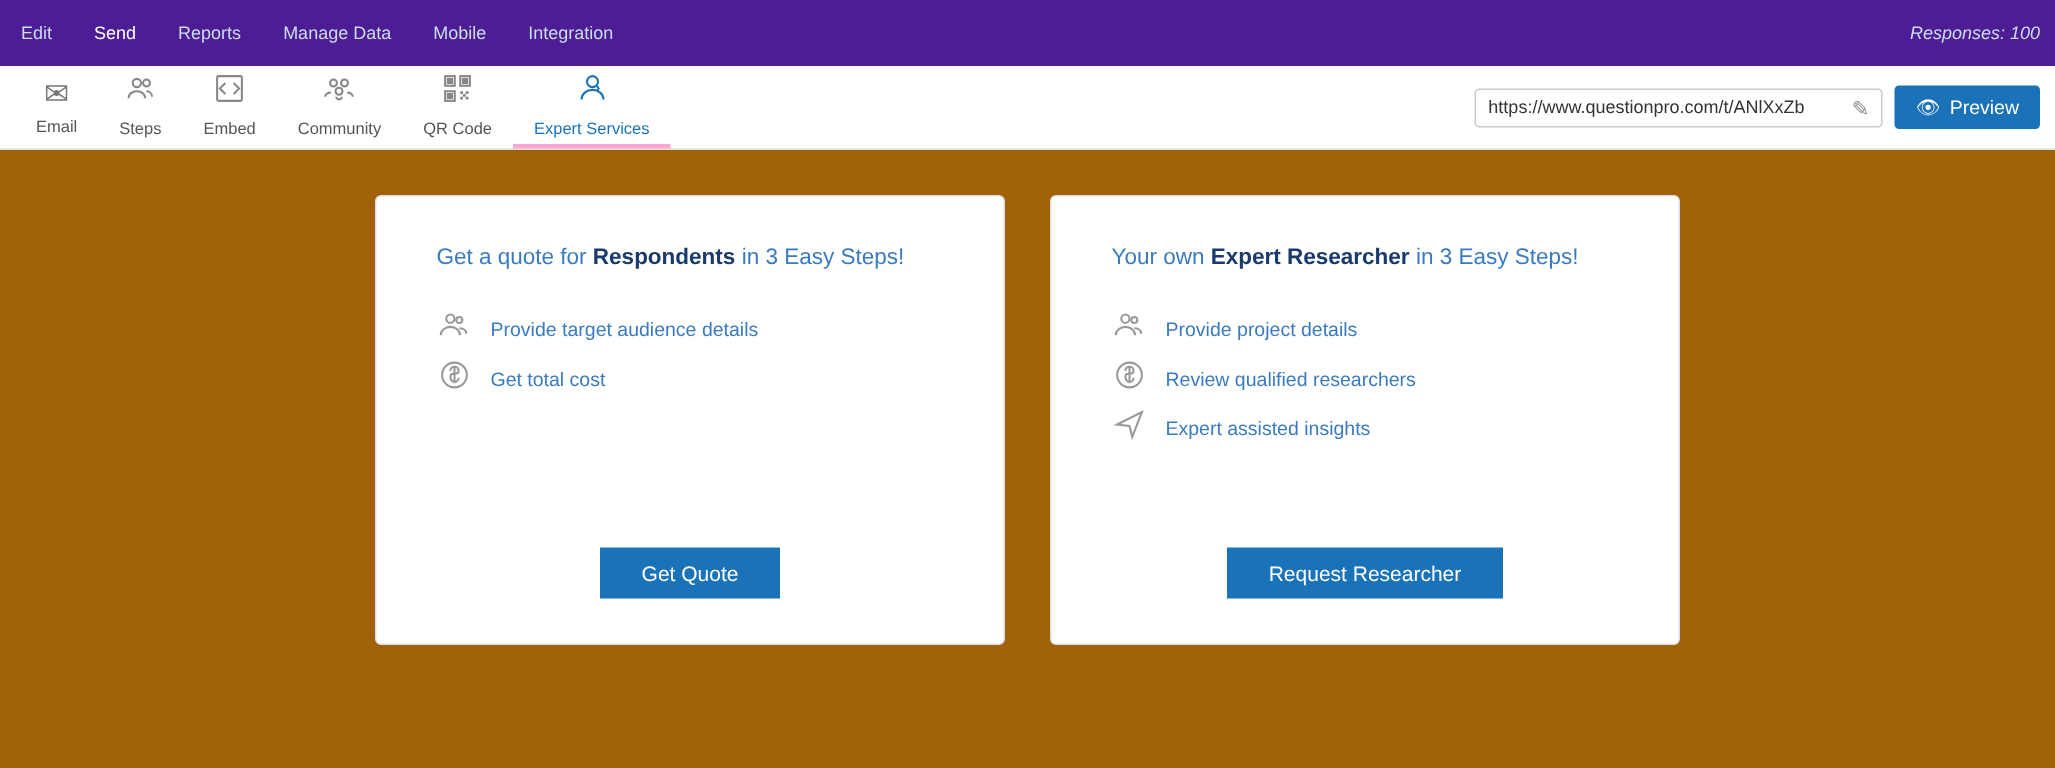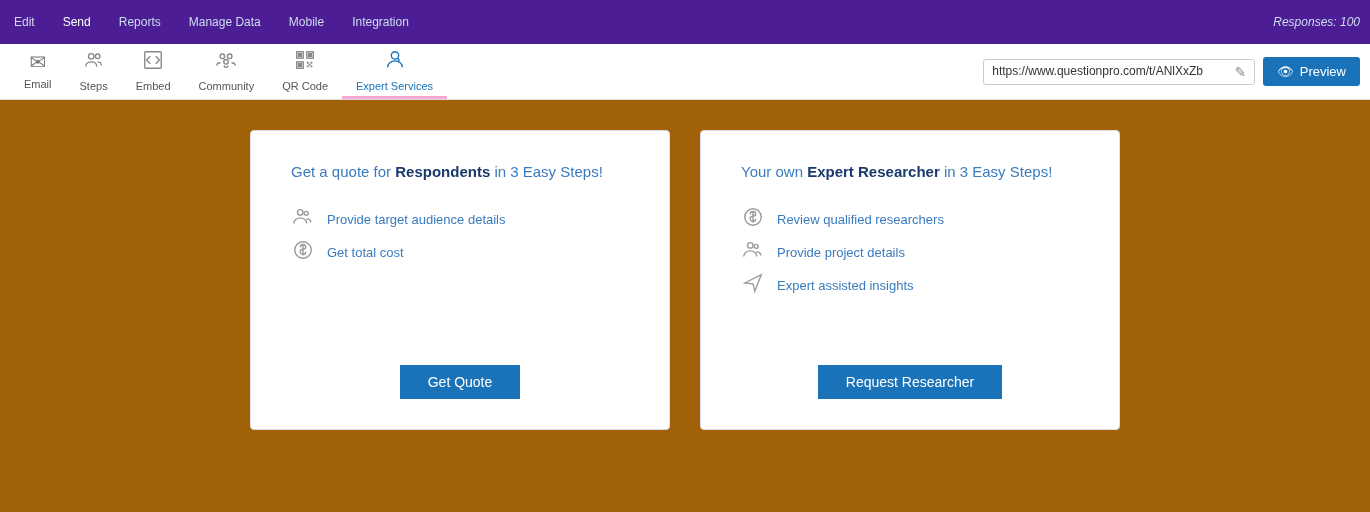--- a/index.html
+++ b/index.html
@@ -306,40 +306,40 @@
   </div>
 
   <div class="card">
     <div class="card-title">
       <span>Your own </span><strong>Expert Researcher</strong><span> in 3 Easy Steps!</span>
     </div>
     <div class="card-steps">
       <div class="card-step">
         <span class="step-icon">
           <svg width="22" height="22" viewBox="0 0 24 24" fill="none" stroke="#999" stroke-width="1.5">
-            <circle cx="12" cy="12" r="9"></circle>
-            <path d="M12 6v12M9 9c0-1.7 1.3-3 3-3s3 1.3 3 3-1.3 2-3 2-3 .9-3 2.5 1.3 3.5 3 3.5 3-1.3 3-3"></path>
-          </svg>
-        </span>
-        <span>Review qualified researchers</span>
-      </div>
-      <div class="card-step">
-        <span class="step-icon">
-          <svg width="22" height="22" viewBox="0 0 24 24" fill="none" stroke="#999" stroke-width="1.5">
             <circle cx="9" cy="7" r="3"></circle>
             <circle cx="15.5" cy="8" r="2.2"></circle>
             <path d="M2 19c0-3.3 3.1-6 7-6s7 2.7 7 6"></path>
             <path d="M15.5 14c2 0 5 1 5 4" stroke="#999"></path>
           </svg>
         </span>
         <span>Provide project details</span>
       </div>
       <div class="card-step">
         <span class="step-icon">
           <svg width="22" height="22" viewBox="0 0 24 24" fill="none" stroke="#999" stroke-width="1.5">
+            <circle cx="12" cy="12" r="9"></circle>
+            <path d="M12 6v12M9 9c0-1.7 1.3-3 3-3s3 1.3 3 3-1.3 2-3 2-3 .9-3 2.5 1.3 3.5 3 3.5 3-1.3 3-3"></path>
+          </svg>
+        </span>
+        <span>Review qualified researchers</span>
+      </div>
+      <div class="card-step">
+        <span class="step-icon">
+          <svg width="22" height="22" viewBox="0 0 24 24" fill="none" stroke="#999" stroke-width="1.5">
             <polygon points="3,12 21,3 14,21 12,13"></polygon>
           </svg>
         </span>
         <span>Expert assisted insights</span>
       </div>
     </div>
     <div class="card-btn-row">
       <button class="card-btn">Request Researcher</button>
     </div>
   </div>

